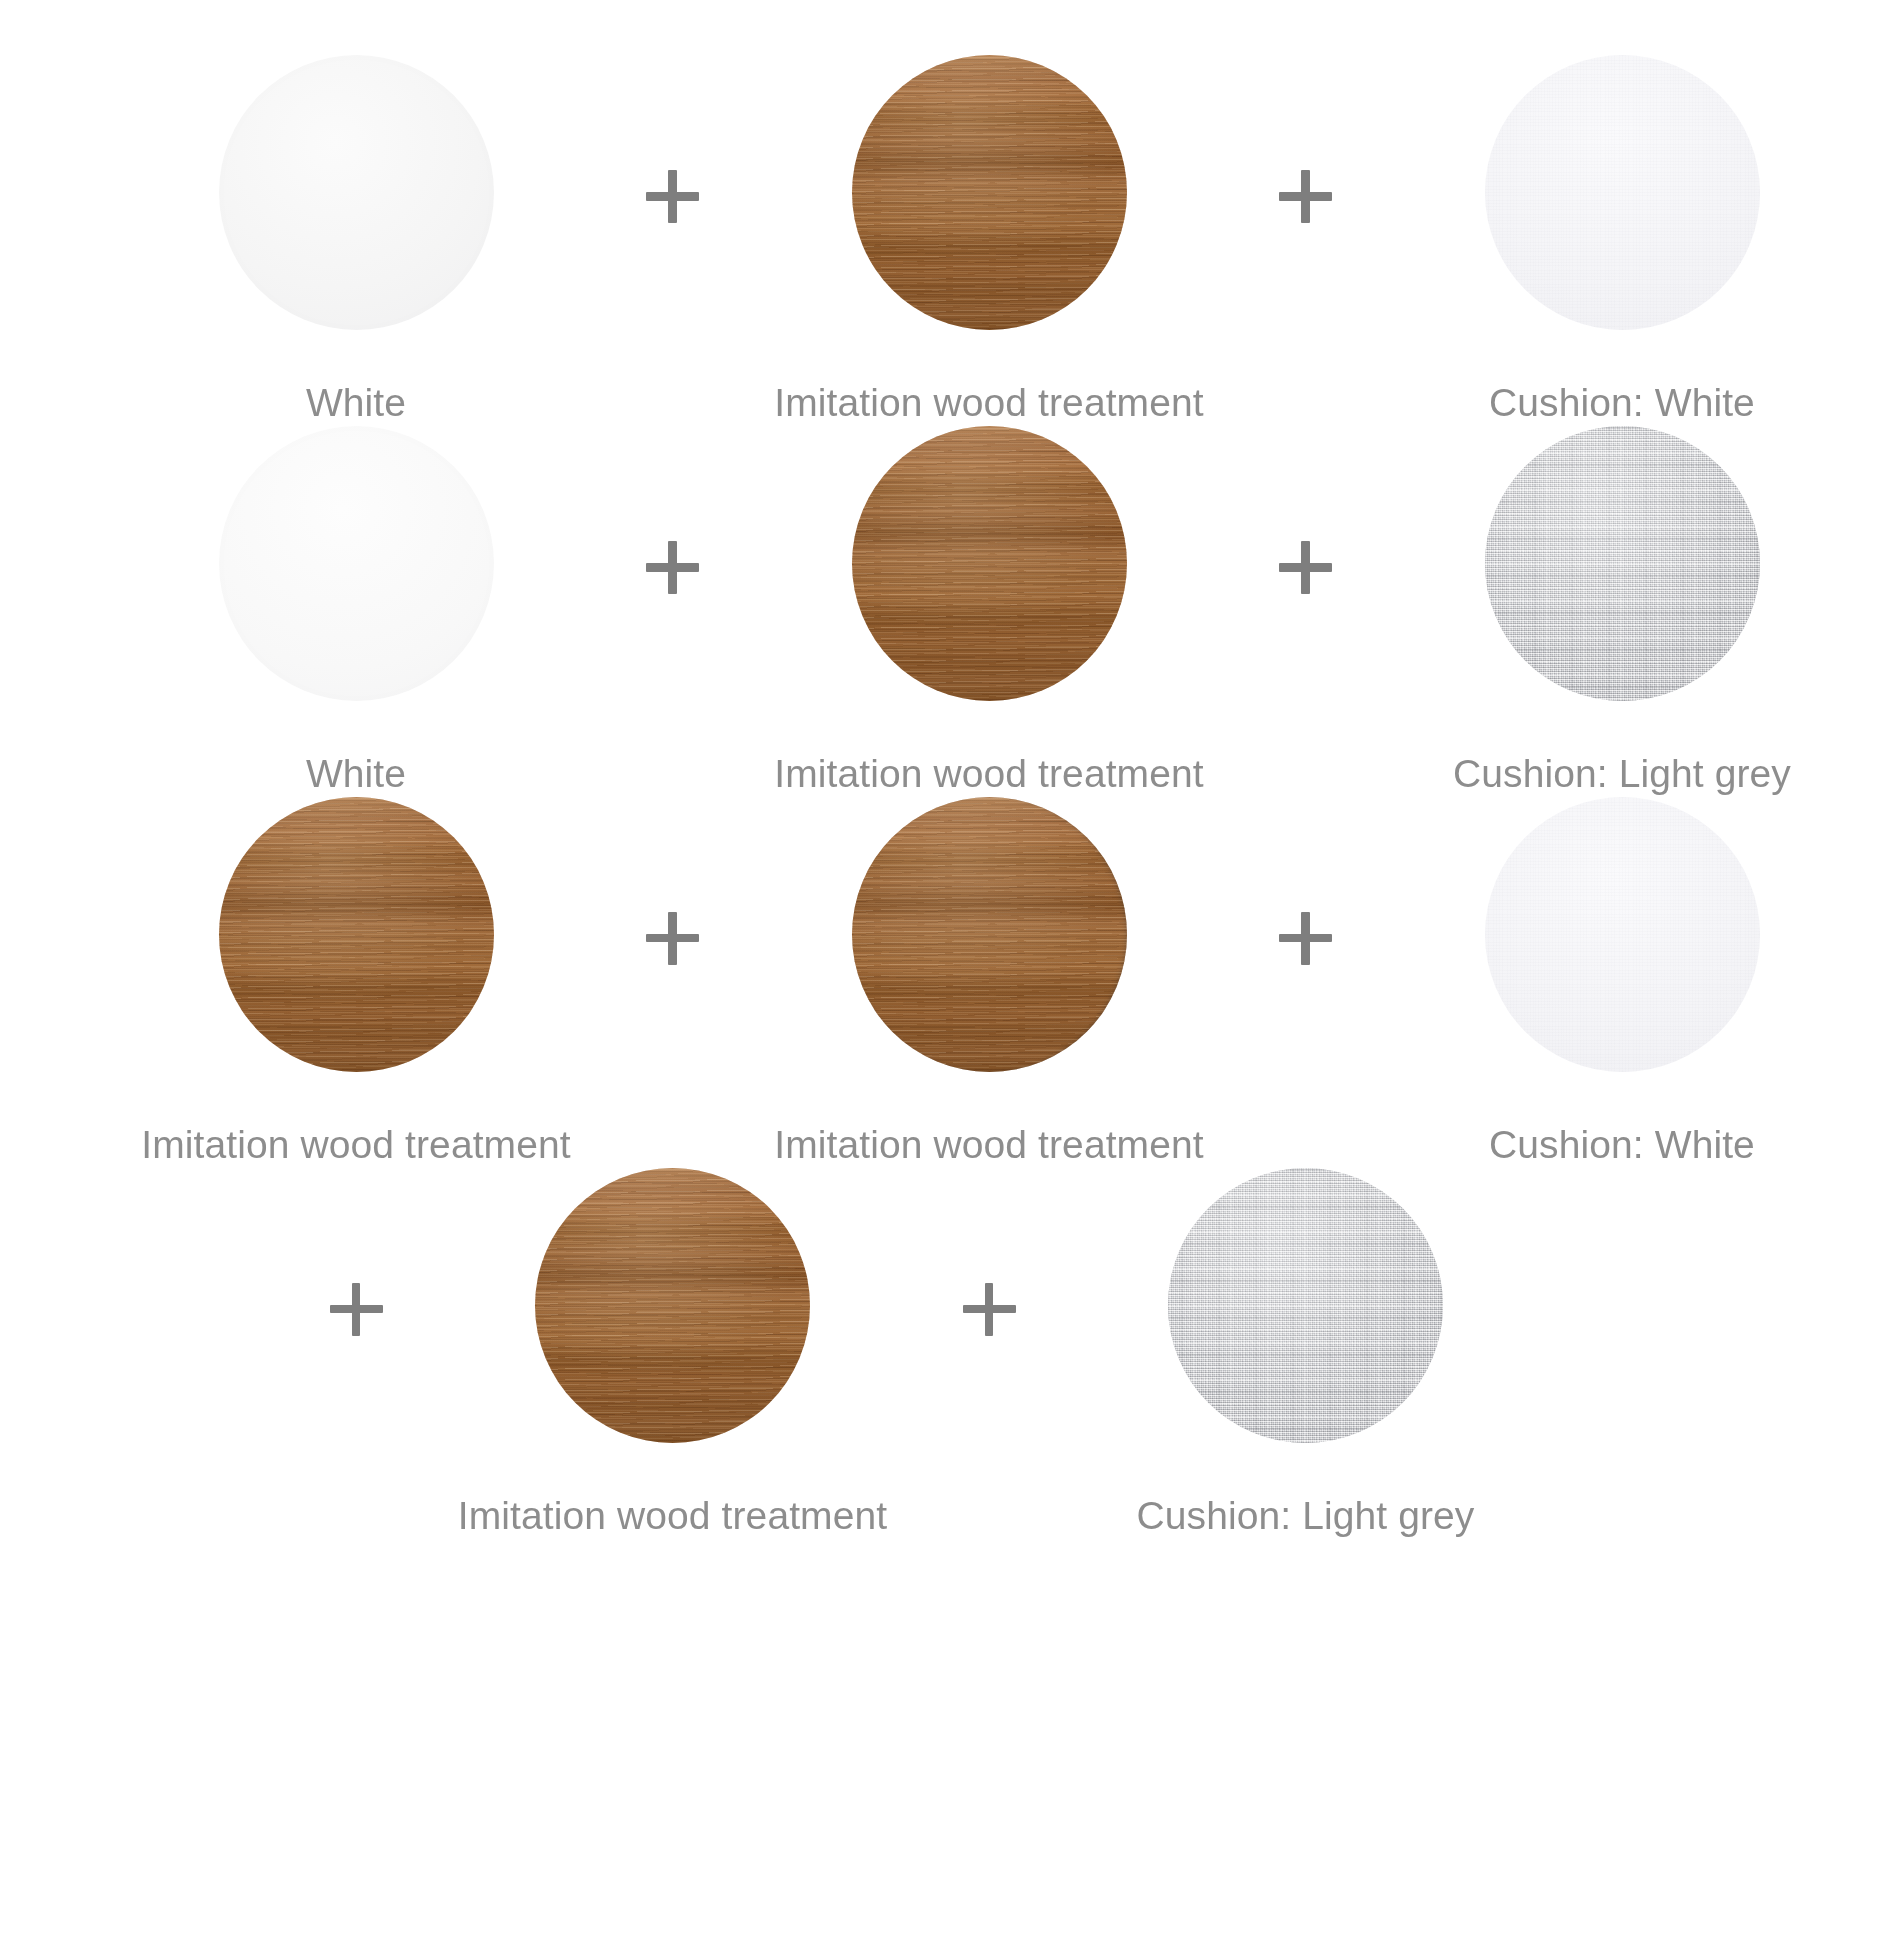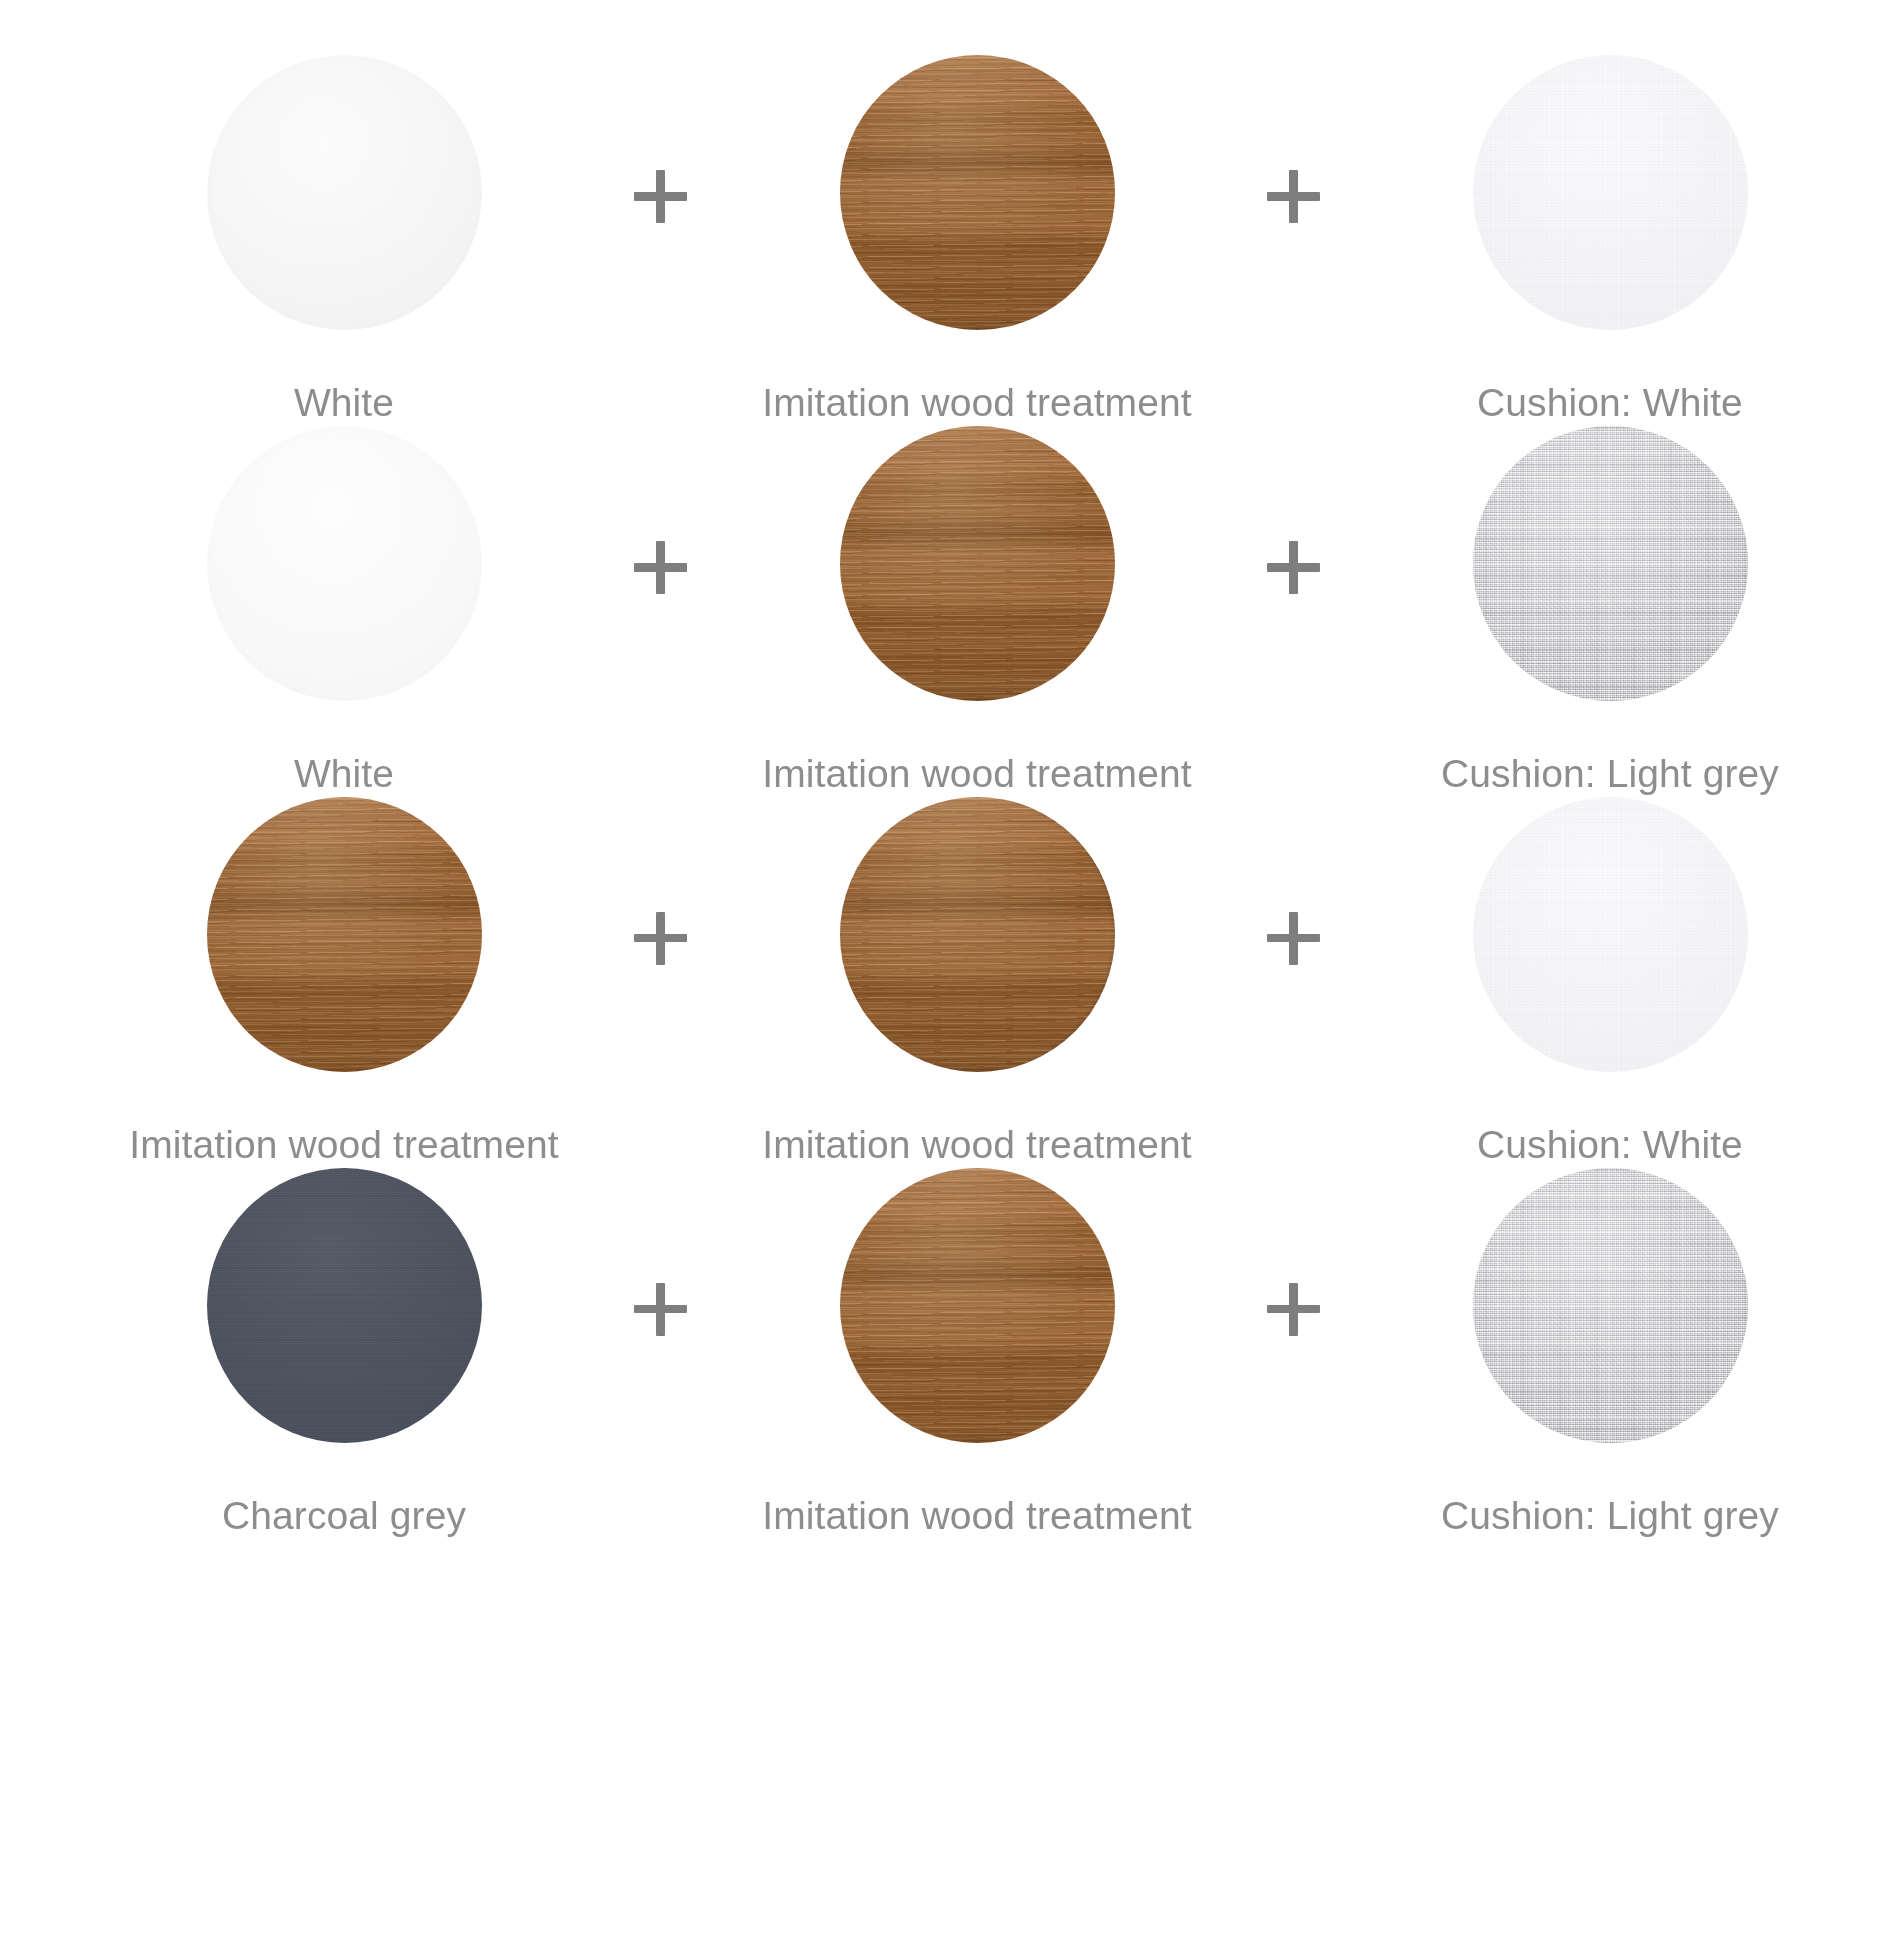--- a/index.html
+++ b/index.html
@@ -13,21 +13,21 @@
     height: 1959px;
     font-family: "Liberation Sans", sans-serif;
     -webkit-font-smoothing: antialiased;
     overflow: hidden;
   }
 
   .swatch-sheet {
     width: 1879px;
     height: 1384px;
     box-sizing: border-box;
-    padding: 55px 0 0 0;
+    padding: 55px 0 0 12px;
     display: flex;
     flex-direction: column;
   }
 
   .combo-row {
     flex: 1 1 0;
     display: grid;
     grid-template-columns: 514px 119px 514px 119px 514px;
     justify-content: start;
     padding-left: 87px;
@@ -284,24 +284,20 @@
     <div class="plus-cell">
       <span class="plus-icon"></span>
     </div>
     <div class="swatch-cell">
       <div class="disc mat-cushion-white"></div>
       <div class="swatch-label">Cushion: White</div>
     </div>
   </div>
 
   <div class="combo-row">
-    <div class="swatch-cell">
-      <div class="disc mat-charcoal"></div>
-      <div class="swatch-label">Charcoal grey</div>
-    </div>
     <div class="plus-cell">
       <span class="plus-icon"></span>
     </div>
     <div class="swatch-cell">
       <div class="disc mat-wood"></div>
       <div class="swatch-label">Imitation wood treatment</div>
     </div>
     <div class="plus-cell">
       <span class="plus-icon"></span>
     </div>

